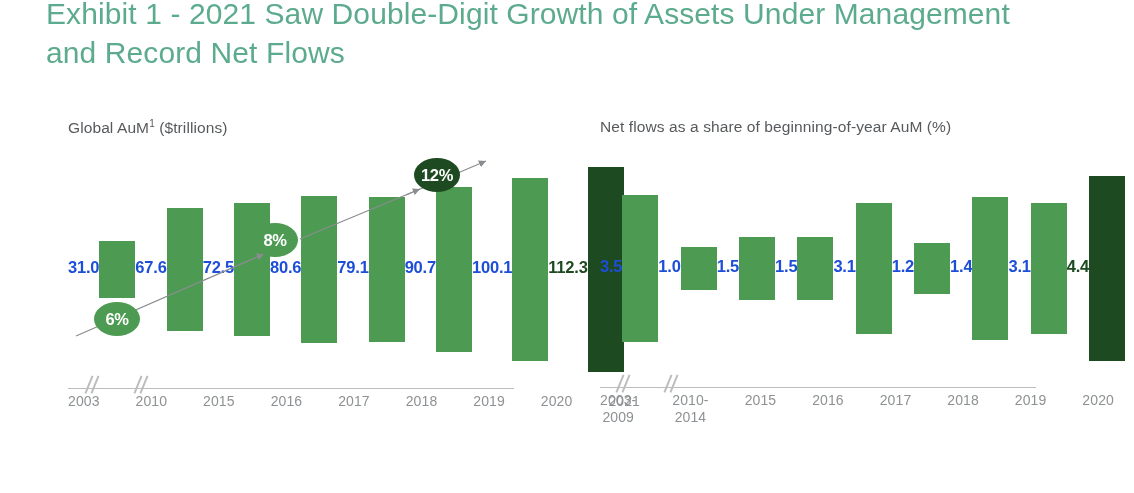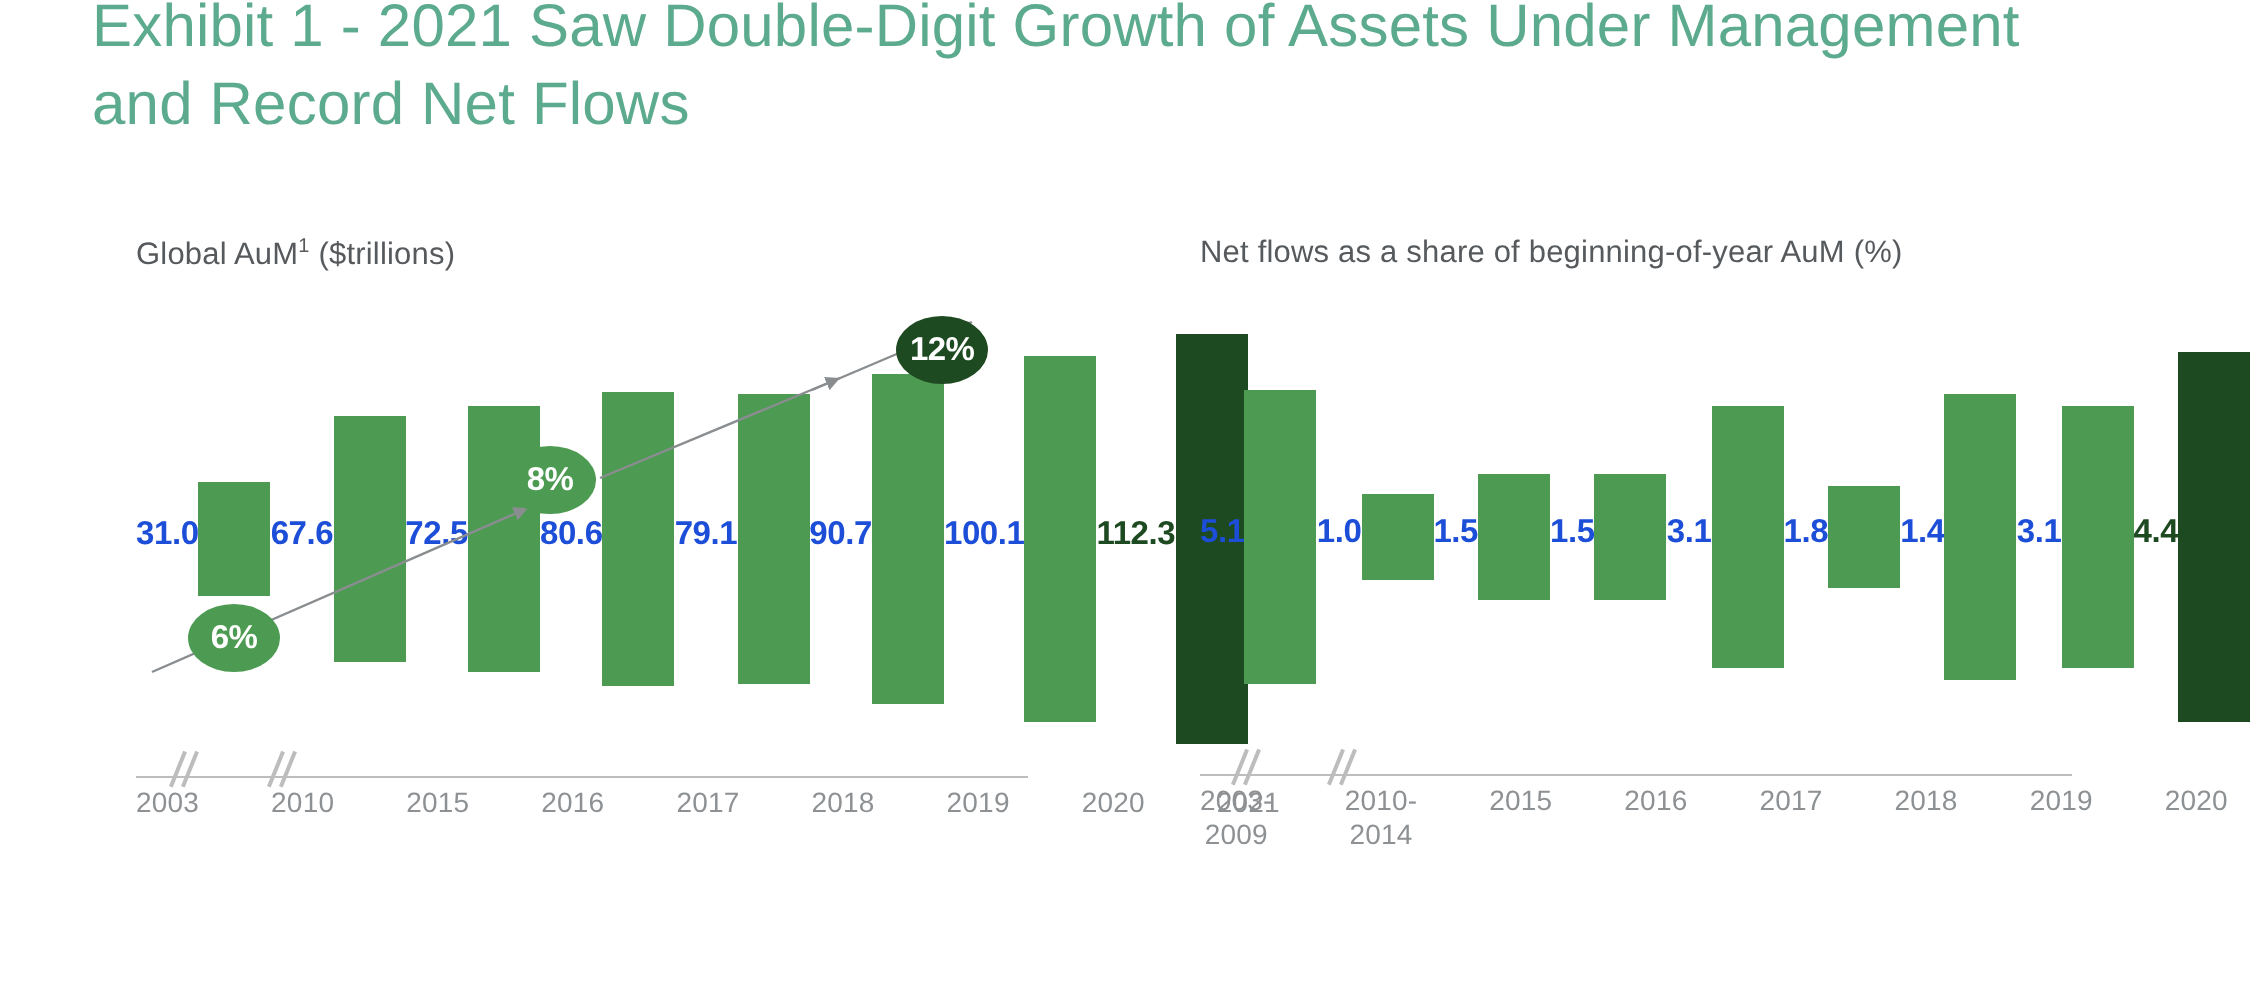--- a/index.html
+++ b/index.html
@@ -159,21 +159,21 @@
     border-radius: 50%;
     background: #4d9b52;
     color: #ffffff;
     font-size: 16.5px;
     font-weight: 700;
     display: flex;
     align-items: center;
     justify-content: center;
     letter-spacing: -0.3px;
   }
-  .cagr-bubble.dark { background: #1d4a21; margin-left: 34px; }
+  .cagr-bubble.dark { background: #1d4a21; }
 </style>
 </head>
 <body>
 
 <div id="exhibit-title">Exhibit 1 - 2021 Saw Double-Digit Growth of Assets Under Management
 and Record Net Flows</div>
 
 <div class="panel" id="panel-aum">
   <div class="panel-subtitle">
     <span>Global AuM</span><sup>1</sup><span> ($trillions)</span>
@@ -254,41 +254,41 @@
       </div>
     </div>
 </div>
 
 <div class="panel" id="panel-flows">
   <div class="panel-subtitle">Net flows as a share of beginning-of-year AuM (%)</div>
 
   <div class="plot" id="plot-flows">
     <div class="bars" id="bars-flows">
         <div class="bar-slot">
-          <div class="bar-value">5.1</div>
+          <div class="bar-value">3.5</div>
           <div class="bar-rect" style="height: 147.159px;"></div>
         </div>
         <div class="bar-slot">
           <div class="bar-value">1.0</div>
           <div class="bar-rect" style="height: 42.0455px;"></div>
         </div>
         <div class="bar-slot">
           <div class="bar-value">1.5</div>
           <div class="bar-rect" style="height: 63.0682px;"></div>
         </div>
         <div class="bar-slot">
           <div class="bar-value">1.5</div>
           <div class="bar-rect" style="height: 63.0682px;"></div>
         </div>
         <div class="bar-slot">
           <div class="bar-value">3.1</div>
           <div class="bar-rect" style="height: 130.341px;"></div>
         </div>
         <div class="bar-slot">
-          <div class="bar-value">1.8</div>
+          <div class="bar-value">1.2</div>
           <div class="bar-rect" style="height: 50.4545px;"></div>
         </div>
         <div class="bar-slot">
           <div class="bar-value">1.4</div>
           <div class="bar-rect" style="height: 142.955px;"></div>
         </div>
         <div class="bar-slot">
           <div class="bar-value">3.1</div>
           <div class="bar-rect" style="height: 130.341px;"></div>
         </div>

